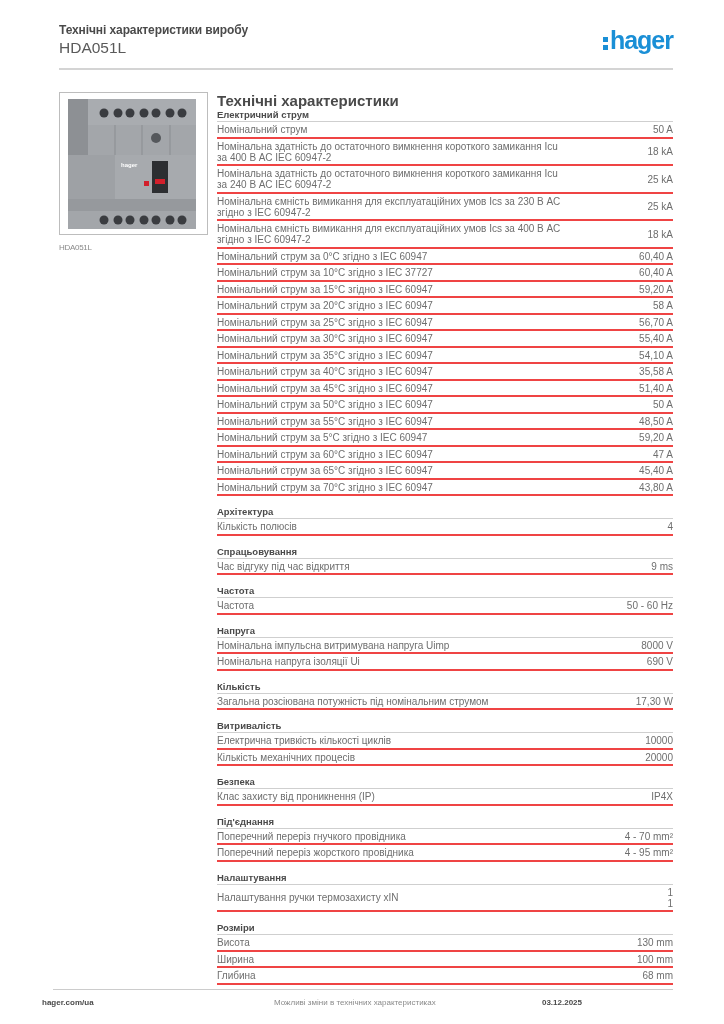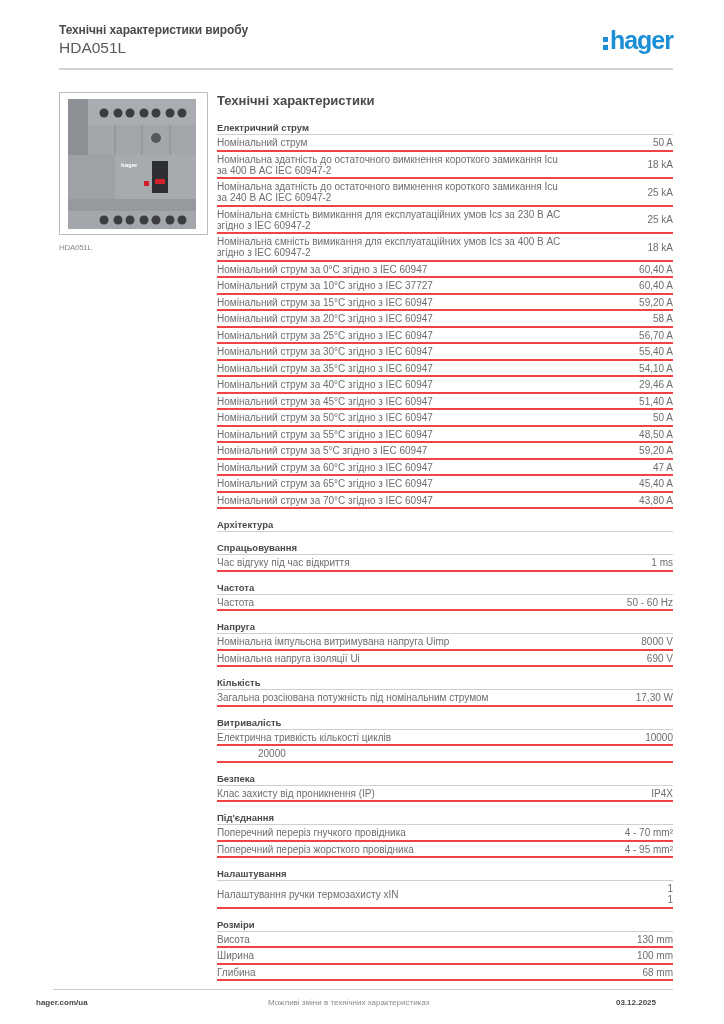--- a/index.html
+++ b/index.html
@@ -13,30 +13,30 @@
     .logo .colon { display: inline-block; width: 5px; position: relative; margin-right: 2px; }
     .logo .colon::before, .logo .colon::after { content: ""; position: absolute; left: 0; width: 5px; height: 5px; background: #1a8fd6; }
     .logo .colon::before { top: -12px; }
     .logo .colon::after { top: -4px; }
     .header-rule { position: absolute; left: 59px; top: 68px; width: 614px; height: 2px; background: #d4d4d4; }
 
     .product-image { position: absolute; left: 59px; top: 92px; width: 149px; height: 143px; border: 1px solid #bdbdbd; background: #fff; }
     .product-caption { position: absolute; left: 59px; top: 243px; font-size: 8px; color: #8a8a8a; letter-spacing: -0.3px; }
 
     .specs { position: absolute; left: 217px; top: 94px; width: 456px; }
-    .specs-title { font-size: 13px; font-weight: bold; color: #4a4a4a; height: 14px; line-height: 14px; margin-bottom: 13px; }
+    .specs-title { font-size: 15px; font-weight: bold; color: #4a4a4a; height: 14px; line-height: 14px; }
     .group { margin-bottom: 9px; }
     .group-title { font-size: 9.5px; font-weight: bold; color: #4a4a4a; line-height: 13px; height: 14px; border-bottom: 1.5px solid #cfcfcf; }
     .row { display: flex; justify-content: space-between; align-items: center; border-bottom: 2px solid #ef4444; font-size: 10px; line-height: 11px; padding: 2px 0 1.5px 0; color: #6e6e6e; }
     .row .label { flex: 1; padding-right: 40px; }
     .row .value { text-align: right; white-space: nowrap; }
     .row .value span { display: block; padding-left: 41px; }
 
     .footer-rule { position: absolute; left: 53px; top: 989px; width: 620px; height: 1px; background: #cccccc; }
-    .footer { position: absolute; left: 36px; top: 998px; width: 620px; font-size: 8px; display: flex; justify-content: space-between; }
+    .footer { position: absolute; left: 42px; top: 998px; width: 540px; font-size: 8px; display: flex; justify-content: space-between; }
     .footer .site { font-weight: bold; color: #4a4a4a; }
     .footer .note { color: #8a8a8a; position: absolute; left: 232px; }
     .footer .date { font-weight: bold; color: #4a4a4a; }
   </style>
 </head>
 <body>
 
 <div class="header">
   <div class="title">Технічні характеристики виробу</div>
   <div class="subtitle">HDA051L</div>
@@ -157,21 +157,21 @@
         </div>
         <div class="row">
           <div class="label">Номінальний струм за 35°C згідно з IEC 60947</div>
           <div class="value">
             <span>54,10 A</span>
           </div>
         </div>
         <div class="row">
           <div class="label">Номінальний струм за 40°C згідно з IEC 60947</div>
           <div class="value">
-            <span>29,46 A</span>
+            <span>35,58 A</span>
           </div>
         </div>
         <div class="row">
           <div class="label">Номінальний струм за 45°C згідно з IEC 60947</div>
           <div class="value">
             <span>51,40 A</span>
           </div>
         </div>
         <div class="row">
           <div class="label">Номінальний струм за 50°C згідно з IEC 60947</div>
@@ -205,27 +205,33 @@
         </div>
         <div class="row">
           <div class="label">Номінальний струм за 70°C згідно з IEC 60947</div>
           <div class="value">
             <span>43,80 A</span>
           </div>
         </div>
       </div>
       <div class="group">
         <div class="group-title">Архітектура</div>
+        <div class="row">
+          <div class="label">Кількість полюсів</div>
+          <div class="value">
+            <span>4</span>
+          </div>
+        </div>
       </div>
       <div class="group">
         <div class="group-title">Спрацьовування</div>
         <div class="row">
           <div class="label">Час відгуку під час відкриття</div>
           <div class="value">
-            <span>1 ms</span>
+            <span>9 ms</span>
           </div>
         </div>
       </div>
       <div class="group">
         <div class="group-title">Частота</div>
         <div class="row">
           <div class="label">Частота</div>
           <div class="value">
             <span>50 - 60 Hz</span>
           </div>
@@ -257,20 +263,21 @@
       </div>
       <div class="group">
         <div class="group-title">Витривалість</div>
         <div class="row">
           <div class="label">Електрична тривкість  кількості циклів</div>
           <div class="value">
             <span>10000</span>
           </div>
         </div>
         <div class="row">
+          <div class="label">Кількість механічних процесів</div>
           <div class="value">
             <span>20000</span>
           </div>
         </div>
       </div>
       <div class="group">
         <div class="group-title">Безпека</div>
         <div class="row">
           <div class="label">Клас захисту від проникнення (IP)</div>
           <div class="value">

